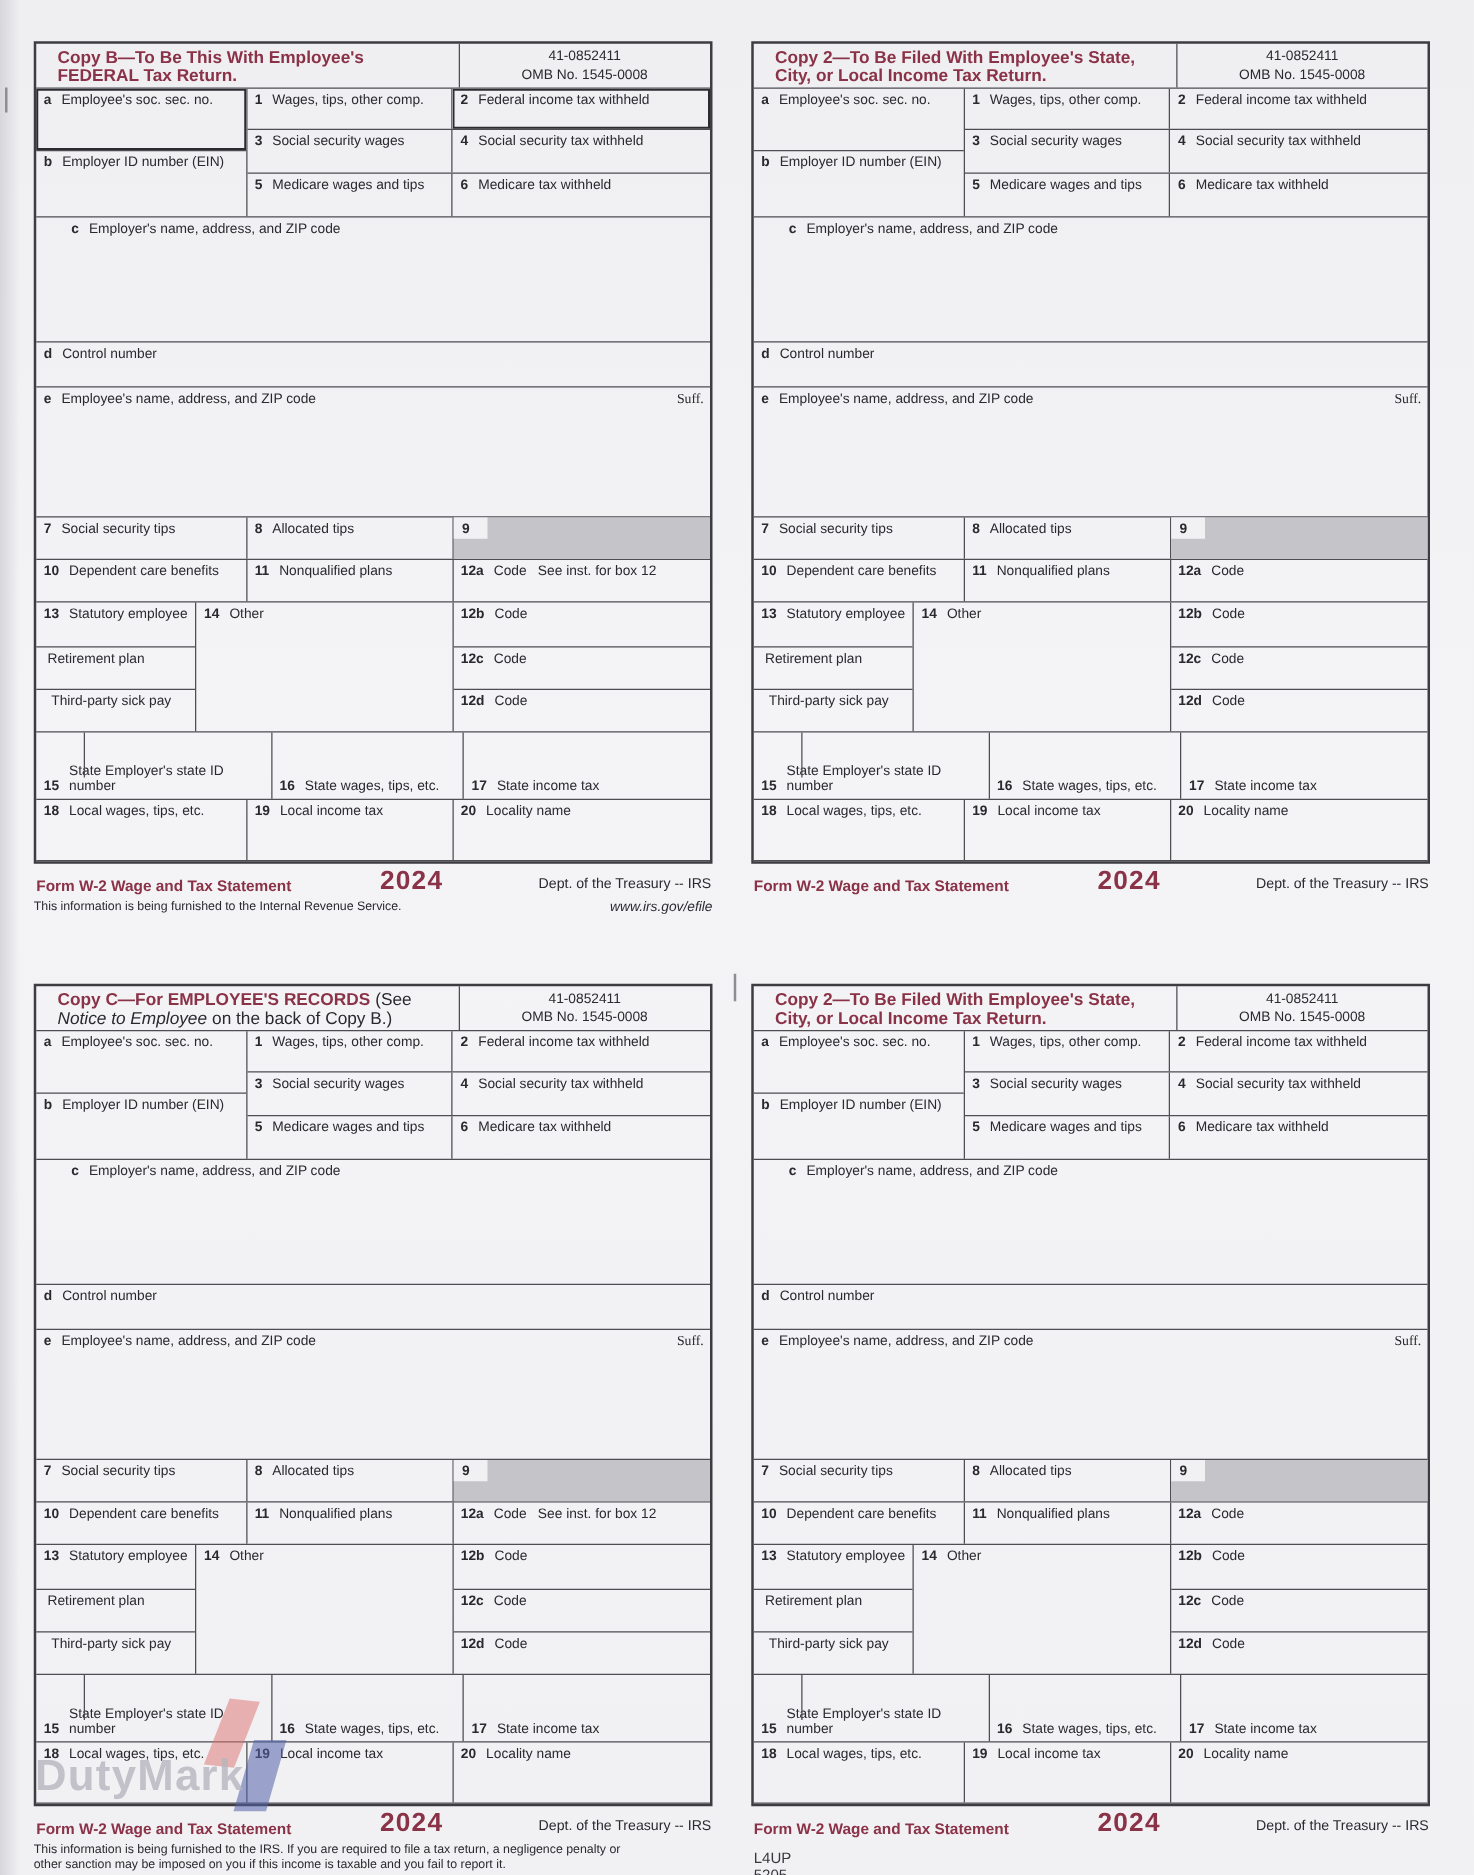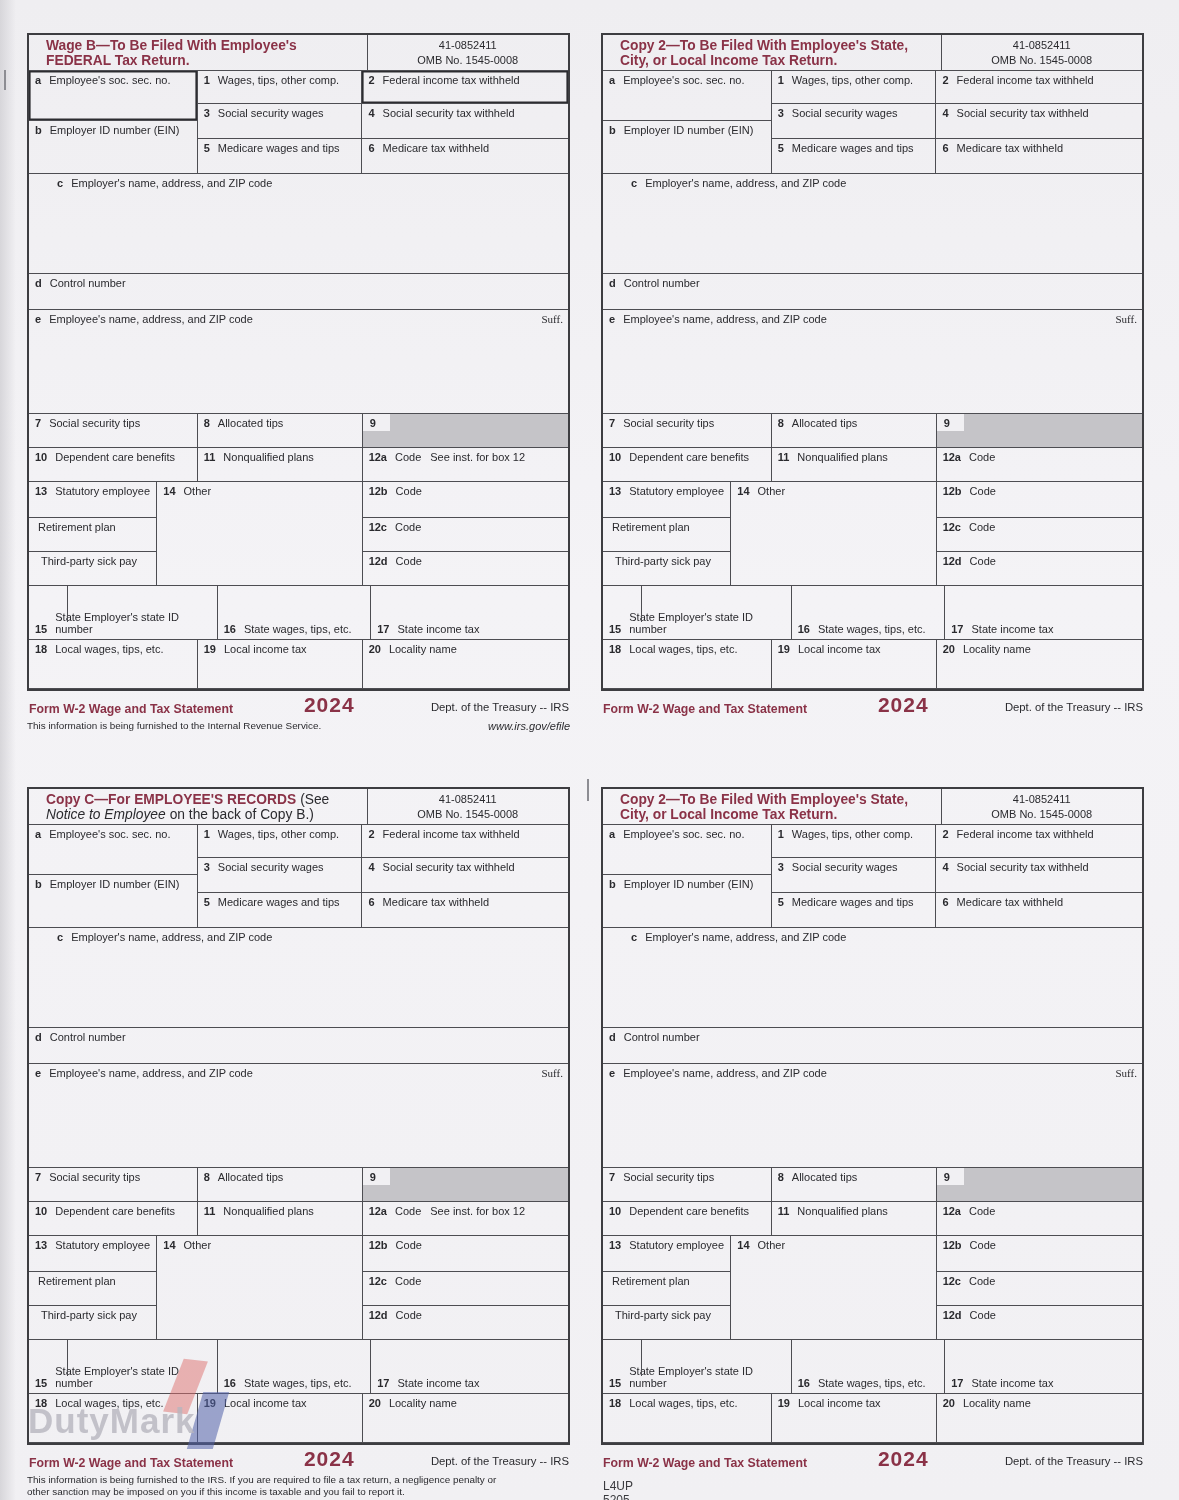--- a/index.html
+++ b/index.html
@@ -122,21 +122,21 @@
 <div id="page">
   <div class="edge-left"></div>
   <span class="cutmark cut-left"></span>
   <span class="cutmark cut-mid"></span>
 
   <div class="w2 pos-tl copyB" data-form-slot="0">
   <div class="w2-table">
     <div class="r-head">
       <div class="head-title">
         <div>
-          <span class="t-main">Wage B—To Be Filed With Employee's</span><span class="t-plain"></span>
+          <span class="t-main">Copy B—To Be This With Employee's</span><span class="t-plain"></span>
         </div>
         <div>
           <span class="t-main">FEDERAL Tax Return.</span><span class="t-plain t-ital"></span><span class="t-plain"></span>
         </div>
       </div>
       <div class="head-omb">
         <div>41-0852411</div>
         <div>OMB No. 1545-0008</div>
       </div>
     </div>

